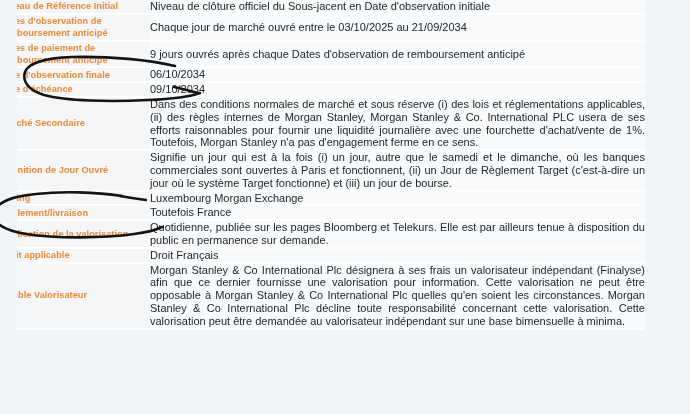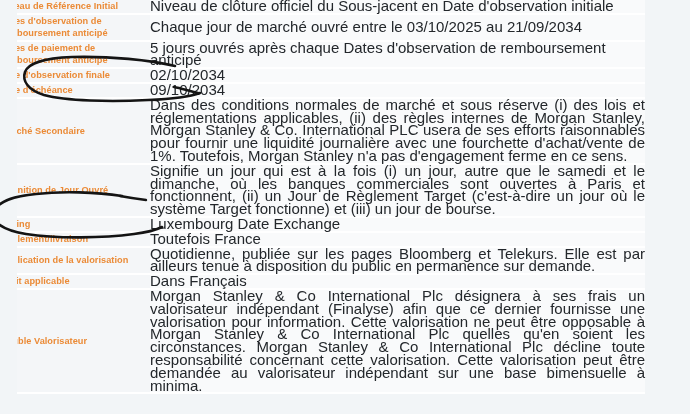--- a/index.html
+++ b/index.html
@@ -44,21 +44,21 @@
     color: #eb8b37;
     font-size: 9.2px;
     font-weight: bold;
     line-height: 12.4px;
     letter-spacing: 0.04px;
     background: #f4f6f8;
   }
   td.val {
     padding: 7px 14px 7px 10px;
     color: #23272b;
-    font-size: 15px;
+    font-size: 11px;
     line-height: 12.8px;
     background: #f9fafb;
     text-align: justify;
     text-justify: inter-word;
   }
   tr.short td.val {
     text-align: left;
   }
   
   #gutter {
@@ -95,61 +95,61 @@
     <td class="val">Niveau de clôture officiel du Sous-jacent en Date d'observation initiale</td>
   </tr>
 
   <tr class="short">
     <td class="lbl">Dates d'observation de remboursement anticipé</td>
     <td class="val">Chaque jour de marché ouvré entre le 03/10/2025 au 21/09/2034</td>
   </tr>
 
   <tr class="short">
     <td class="lbl">Dates de paiement de remboursement anticipé</td>
-    <td class="val">5 jours ouvrés après chaque Dates d'observation de remboursement anticipé</td>
+    <td class="val">9 jours ouvrés après chaque Dates d'observation de remboursement anticipé</td>
   </tr>
 
   <tr class="short">
     <td class="lbl">Date d'observation finale</td>
-    <td class="val">02/10/2034</td>
+    <td class="val">06/10/2034</td>
   </tr>
 
   <tr class="short">
     <td class="lbl">Date d'échéance</td>
     <td class="val">09/10/2034</td>
   </tr>
 
   <tr>
     <td class="lbl">Marché Secondaire</td>
     <td class="val">Dans des conditions normales de marché et sous réserve (i) des lois et réglementations applicables, (ii) des règles internes de Morgan Stanley, Morgan Stanley &amp; Co. International PLC usera de ses efforts raisonnables pour fournir une liquidité journalière avec une fourchette d'achat/vente de 1%. Toutefois, Morgan Stanley n'a pas d'engagement ferme en ce sens.</td>
   </tr>
 
   <tr>
     <td class="lbl">Définition de Jour Ouvré</td>
     <td class="val">Signifie un jour qui est à la fois (i) un jour, autre que le samedi et le dimanche, où les banques commerciales sont ouvertes à Paris et fonctionnent, (ii) un Jour de Règlement Target (c'est-à-dire un jour où le système Target fonctionne) et (iii) un jour de bourse.</td>
   </tr>
 
   <tr class="short">
     <td class="lbl">Listing</td>
-    <td class="val">Luxembourg Date Exchange</td>
+    <td class="val">Luxembourg Morgan Exchange</td>
   </tr>
 
   <tr class="short">
     <td class="lbl">Règlement/livraison</td>
     <td class="val">Toutefois France</td>
   </tr>
 
   <tr>
     <td class="lbl">Publication de la valorisation</td>
     <td class="val">Quotidienne, publiée sur les pages Bloomberg et Telekurs. Elle est par ailleurs tenue à disposition du public en permanence sur demande.</td>
   </tr>
 
   <tr class="short">
     <td class="lbl">Droit applicable</td>
-    <td class="val">Dans Français</td>
+    <td class="val">Droit Français</td>
   </tr>
 
   <tr>
     <td class="lbl">Double Valorisateur</td>
     <td class="val">Morgan Stanley &amp; Co International Plc désignera à ses frais un valorisateur indépendant (Finalyse) afin que ce dernier fournisse une valorisation pour information. Cette valorisation ne peut être opposable à Morgan Stanley &amp; Co International Plc quelles qu'en soient les circonstances. Morgan Stanley &amp; Co International Plc décline toute responsabilité concernant cette valorisation. Cette valorisation peut être demandée au valorisateur indépendant sur une base bimensuelle à minima.</td>
   </tr>
 </tbody>
   </table>
 
   <div id="gutter"></div>

